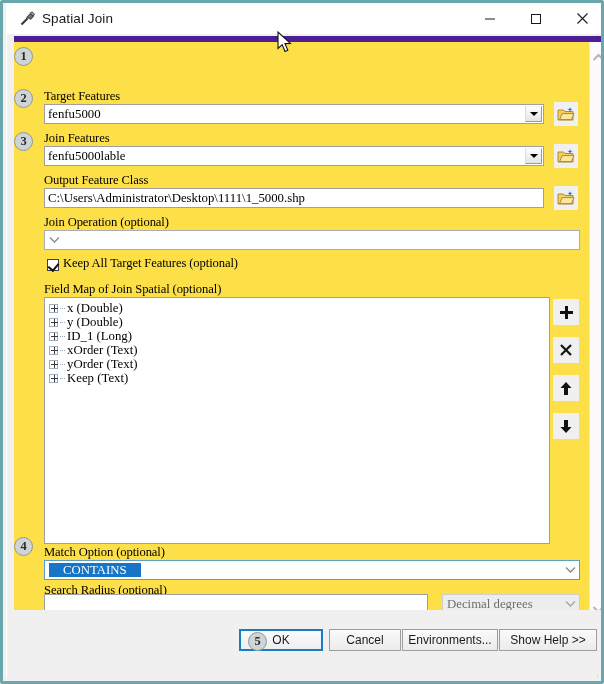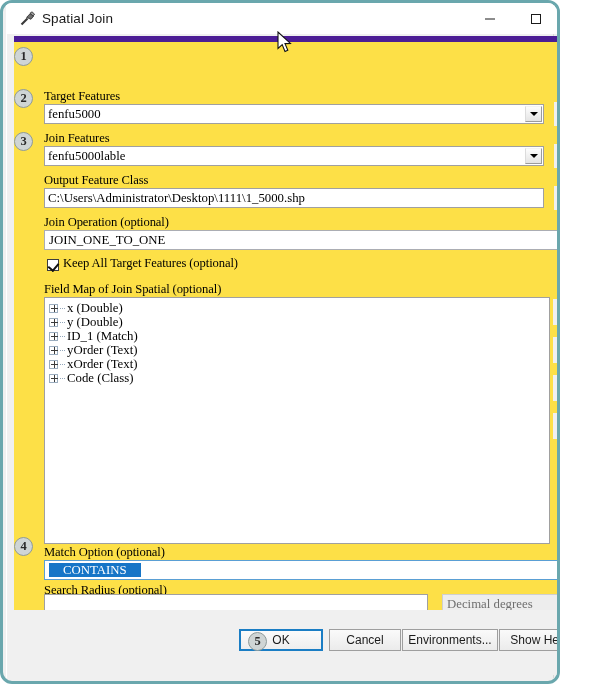--- a/index.html
+++ b/index.html
@@ -8,24 +8,24 @@
     width: 604px; height: 684px;
     overflow: hidden;
     background: #ffffff;
     font-family: "Liberation Sans", sans-serif;
   }
 
   
   #window {
     position: absolute;
     left: 0; top: 0;
-    width: 560px; height: 684px;
+    width: 604px; height: 684px;
     background: #f0f0f0;
     border: 3px solid #6aa7ad;
-    border-radius: 12px;
+    border-radius: 2px;
     overflow: hidden;
   }
   #frame-inner {
     position: absolute;
     left: 3px; top: 0px; right: 3px; bottom: 3px;
     background: #f0f0f0;
     border-left: 1px solid #ffffff;
     border-right: 1px solid #d9d9d9;
   }
 
@@ -396,21 +396,20 @@
         <div class="folderbtn" style="top:144px;">
           <svg width="18" height="16" viewBox="0 0 18 16">
             <path d="M1 4.5 L1 14 L16 14 L16 5.5 L8 5.5 L6.6 4.0 L1 4.0 Z" fill="#f4cf5e" stroke="#a8802a" stroke-width="0.9"></path>
             <path d="M2.6 13.6 L5.2 7.6 L17 7.6 L14.4 13.6 Z" fill="#fde7a0" stroke="#a8802a" stroke-width="0.9"></path>
             <path d="M13 1.2 L13.9 3.0 L15.7 3.5 L13.9 4.1 L13 5.8 L12.2 4.1 L10.4 3.5 L12.2 3.0 Z" fill="#2a6fd4"></path>
           </svg>
         </div>
 
         <div class="label" style="left:30px; top:173px;">Join Operation (optional)</div>
         <div class="combo-flat" style="left:30px; top:188px; width:536px; height:20px;">
-          <span class="cf-val">JOIN_ONE_TO_ONE</span>
           <span class="chev">
             <svg width="11" height="8" viewBox="0 0 11 8">
               <path d="M1 1.5 L5.5 6 L10 1.5" fill="none" stroke="#8a8a8a" stroke-width="1.4"></path>
             </svg>
           </span>
         </div>
 
         <div id="chk-row">
           <span id="chk-box"></span>
           <span class="label" style="position:static;">Keep All Target Features (optional)</span>
@@ -424,36 +423,36 @@
               <span>x (Double)</span>
             </div>
             <div class="fl-item">
               <span class="fl-plus"></span>
               <span class="fl-dots"></span>
               <span>y (Double)</span>
             </div>
             <div class="fl-item">
               <span class="fl-plus"></span>
               <span class="fl-dots"></span>
-              <span>ID_1 (Match)</span>
+              <span>ID_1 (Long)</span>
+            </div>
+            <div class="fl-item">
+              <span class="fl-plus"></span>
+              <span class="fl-dots"></span>
+              <span>xOrder (Text)</span>
             </div>
             <div class="fl-item">
               <span class="fl-plus"></span>
               <span class="fl-dots"></span>
               <span>yOrder (Text)</span>
             </div>
             <div class="fl-item">
               <span class="fl-plus"></span>
               <span class="fl-dots"></span>
-              <span>xOrder (Text)</span>
-            </div>
-            <div class="fl-item">
-              <span class="fl-plus"></span>
-              <span class="fl-dots"></span>
-              <span>Code (Class)</span>
+              <span>Keep (Text)</span>
             </div>
           </div>
 
         <div class="toolbtn" style="top:257px;">
           <svg width="15" height="15" viewBox="0 0 15 15">
             <rect x="6" y="1" width="3" height="13" fill="#111"></rect>
             <rect x="1" y="6" width="13" height="3" fill="#111"></rect>
           </svg>
         </div>
         <div class="toolbtn" style="top:295px;">

